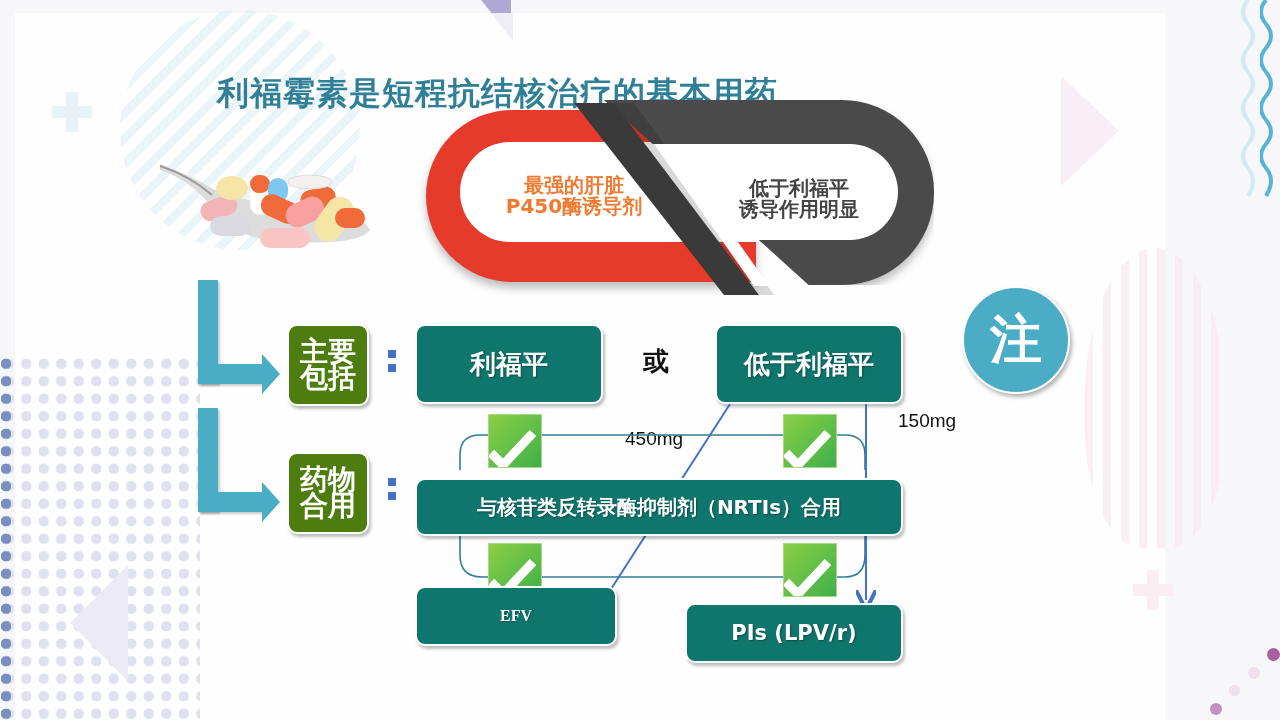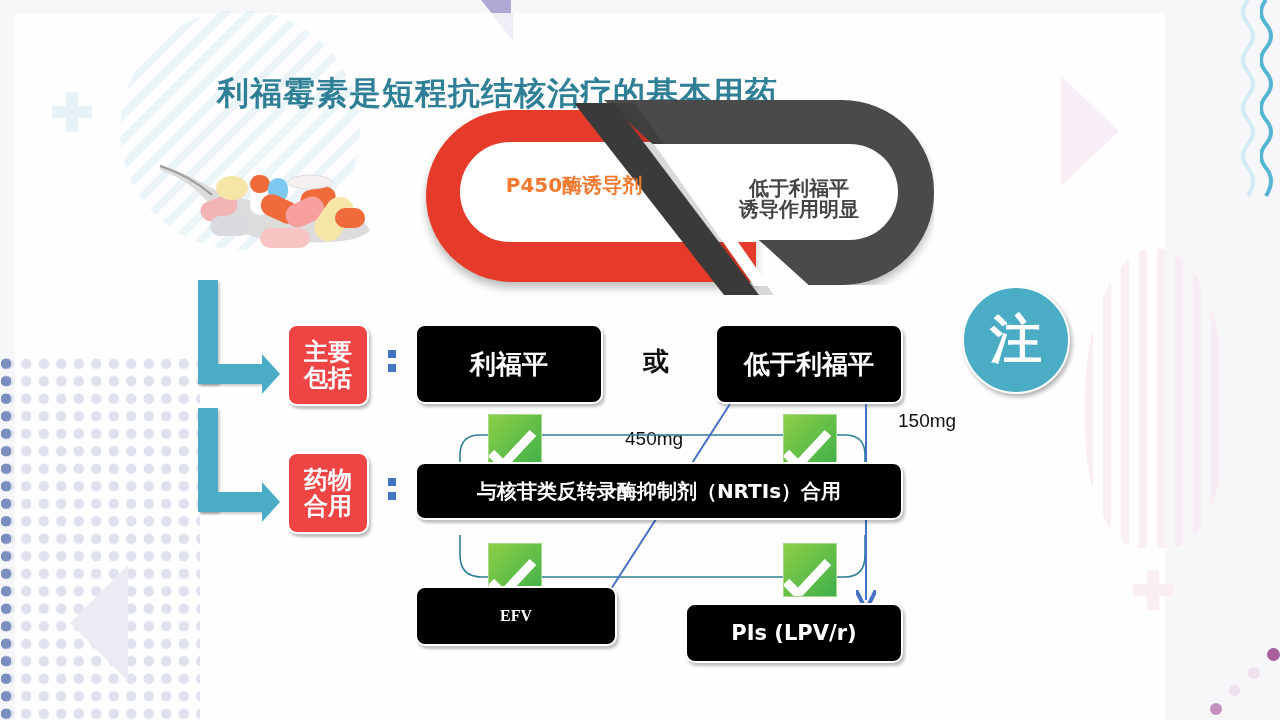--- a/index.html
+++ b/index.html
@@ -40,25 +40,25 @@
 
   
   .spoon { position:absolute; left:160px; top:150px; width:210px; height:100px; }
 
   
   .larrow { position:absolute; }
   .larrow .v { position:absolute; left:0; top:0; width:20px; background:#4bacc6; box-shadow:2px 2px 2px rgba(0,0,0,0.2); }
   .larrow .h { position:absolute; left:0; height:20px; background:#4bacc6; box-shadow:2px 2px 2px rgba(0,0,0,0.2); }
   .larrow .head { position:absolute; width:0; height:0; border-top:20px solid transparent; border-bottom:20px solid transparent; border-left:18px solid #4bacc6; }
 
-  .lbl { position:absolute; width:78px; height:78px; border-radius:10px; background:#ef4444; color:#fff; font-size:24px; font-weight:bold; text-align:center; line-height:26px; display:flex; align-items:center; justify-content:center; box-shadow:2px 3px 3px rgba(0,0,0,0.25); border:2px solid #fff; }
+  .lbl { position:absolute; width:78px; height:78px; border-radius:10px; background:#4d7c0f; color:#fff; font-size:28px; font-weight:bold; text-align:center; line-height:26px; display:flex; align-items:center; justify-content:center; box-shadow:2px 3px 3px rgba(0,0,0,0.25); border:2px solid #fff; }
   .colon { position:absolute; width:8px; }
   .colon span { display:block; width:8px; height:8px; background:#4472c4; margin-bottom:6px; }
 
-  .tealbox { position:absolute; background:#000000; color:#fff; font-weight:bold; border-radius:10px; display:flex; align-items:center; justify-content:center; box-shadow:2px 3px 3px rgba(0,0,0,0.25); border:2px solid #fff; text-shadow:1px 1px 2px rgba(0,0,0,0.35); white-space:nowrap; }
+  .tealbox { position:absolute; background:#0f766e; color:#fff; font-weight:bold; border-radius:10px; display:flex; align-items:center; justify-content:center; box-shadow:2px 3px 3px rgba(0,0,0,0.25); border:2px solid #fff; text-shadow:1px 1px 2px rgba(0,0,0,0.35); white-space:nowrap; }
 
   .or { position:absolute; left:643px; top:344px; font-size:26px; font-weight:bold; color:#111; }
   .dose { position:absolute; font-family:"Liberation Sans", sans-serif; font-size:19px; color:#111; }
 
   .zhu { position:absolute; left:962px; top:286px; width:104px; height:104px; border-radius:50%; background:#4bacc6; color:#fff; font-size:52px; font-weight:bold; display:flex; align-items:center; justify-content:center; box-shadow:2px 3px 4px rgba(0,0,0,0.3); border:2px solid #fff; }
 
   .check { position:absolute; width:52px; height:52px; background:linear-gradient(135deg,#8ccf46,#3fb04a); border:1px solid #a8d98a; }
   .check svg { position:absolute; left:0; top:0; }
 
   svg.lines { position:absolute; left:0; top:0; }
@@ -113,20 +113,21 @@
   <div class="pill-red"></div>
   <div class="pill-red-in"></div>
   <div class="pill-dark"></div>
   <div class="pill-dark-in"></div>
   <svg style="position:absolute;left:0;top:0;" width="512" height="200">
     <polygon points="150,3 190,3 335,195 300,195" fill="#3a3a3a"></polygon>
     <polygon points="190,3 210,3 350,195 335,195" fill="rgba(0,0,0,0.15)"></polygon>
     <polygon points="230,44 245,44 345,186 330,186" fill="#ffffff"></polygon>
   </svg>
   <div class="pill-text-left">
+    <div>最强的肝脏</div>
     <div>P450酶诱导剂</div>
   </div>
   <div class="pill-text-right">
     <div>低于利福平</div>
     <div>诱导作用明显</div>
   </div>
 </div>
 
 <div class="larrow" style="left:198px;top:280px;">
   <div class="v" style="height:104px;"></div>
@@ -194,16 +195,16 @@
 <div class="lbl" style="left:287px;top:452px;">
   <div>
     <div>药物</div>
     <div>合用</div>
   </div>
 </div>
 <div class="colon" style="left:388px;top:478px;">
     <span></span>
     <span></span>
   </div>
-<div class="tealbox" style="left:415px;top:462px;width:484px;height:54px;font-size:20px;">与核苷类反转录酶抑制剂（NRTIs）合用</div>
+<div class="tealbox" style="left:415px;top:478px;width:484px;height:54px;font-size:20px;">与核苷类反转录酶抑制剂（NRTIs）合用</div>
 
 <div class="tealbox" style="left:415px;top:586px;width:198px;height:56px;font-size:16px;font-family:Liberation Serif, serif;">EFV</div>
 <div class="tealbox" style="left:685px;top:603px;width:214px;height:56px;font-size:21px;">PIs (LPV/r)</div>
 
 </body></html>

